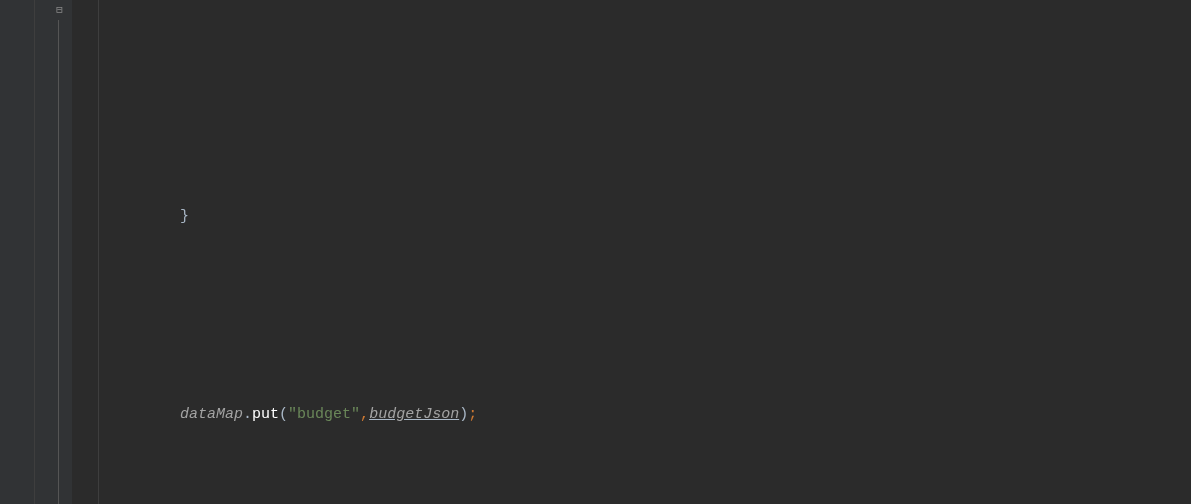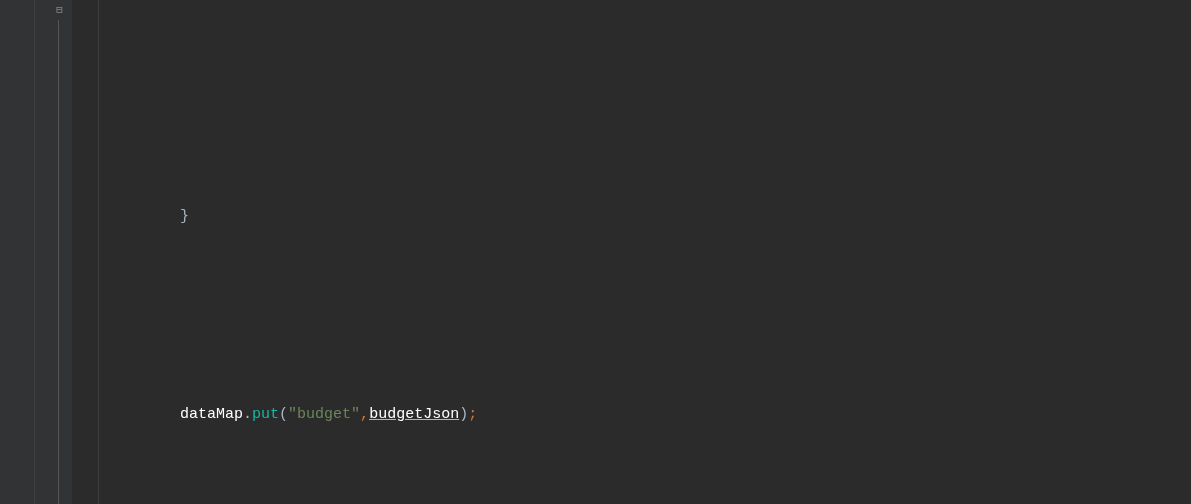--- a/index.html
+++ b/index.html
@@ -60,22 +60,22 @@
   }
   .line { height: 33px; position: relative; }
   .indent-guide {
     position: absolute;
     top: 0;
     bottom: 0;
     width: 1px;
     background: #3e3e3e;
   }
   .str { color: #6a8759; }
-  .fn { color: #14b8a6; }
-  .ident { color: #ffffff; }
+  .fn { color: #ffffff; }
+  .ident { color: #a3a3a3; font-style: italic; }
   .sep { color: #cc7832; }
   .pun { color: #a9b7c6; }
   .under { text-decoration: underline; text-decoration-color: #a9b7c6; }
 </style>
 </head>
 <body>
 
 <div class="gutter">
   <div></div>
   <div></div>

